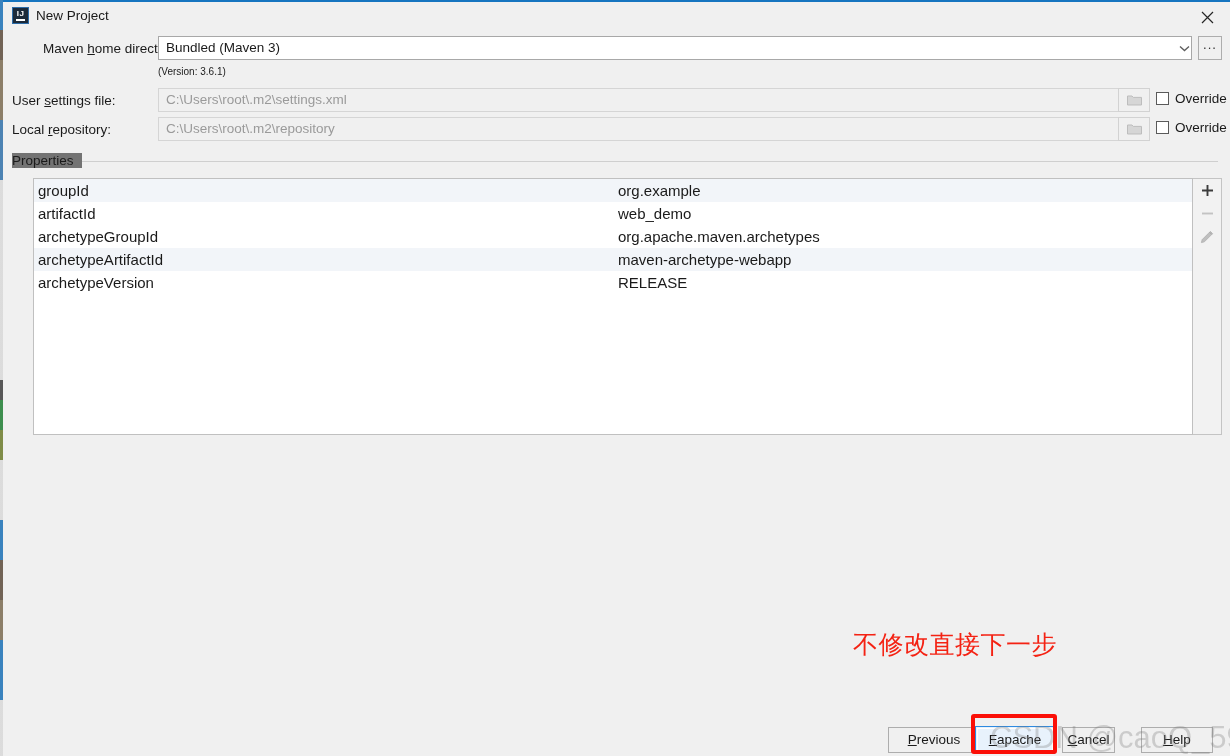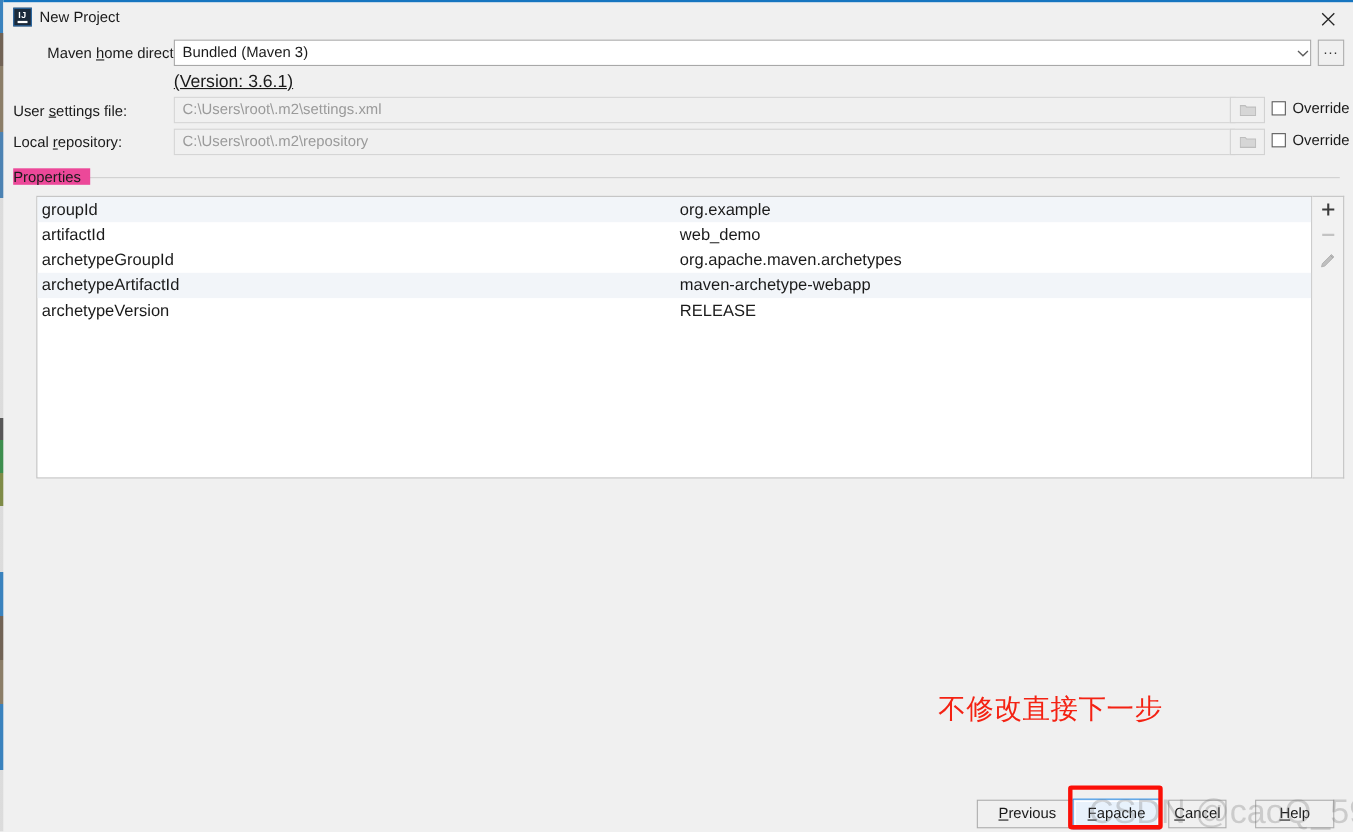--- a/index.html
+++ b/index.html
@@ -141,24 +141,23 @@
     border: 1px solid #adadad;
     font-size: 13px;
     color: #333;
     text-align: center;
     line-height: 16px;
     letter-spacing: 1px;
   }
   #version-text {
     position: absolute;
     left: 158px; top: 66px;
-    font-size: 16px;
-    color: #1a1a1a;
-    white-space: nowrap;
-    text-decoration: underline;
+    font-size: 10px;
+    color: #1a1a1a;
+    white-space: nowrap;
   }
 
   #settings-field { left: 158px; top: 88px; width: 965px; }
   #repo-field     { left: 158px; top: 117px; width: 965px; }
 
   .folder-btn {
     position: absolute;
     width: 32px; height: 24px;
     box-sizing: border-box;
     background: #f0f0f0;
@@ -186,21 +185,21 @@
     border: 1px solid #5a5a5a;
     display: inline-block;
   }
 
   
   #properties-label {
     position: absolute;
     left: 12px; top: 153px;
     font-size: 13.5px;
     color: #1a1a1a;
-    background: #ec4899;
+    background: #737373;
     padding-right: 8px;
     z-index: 2;
     text-align: center;
   }
   #properties-sep {
     position: absolute;
     left: 12px; top: 161px;
     width: 1206px; height: 1px;
     background: #cfcfcf;
   }

